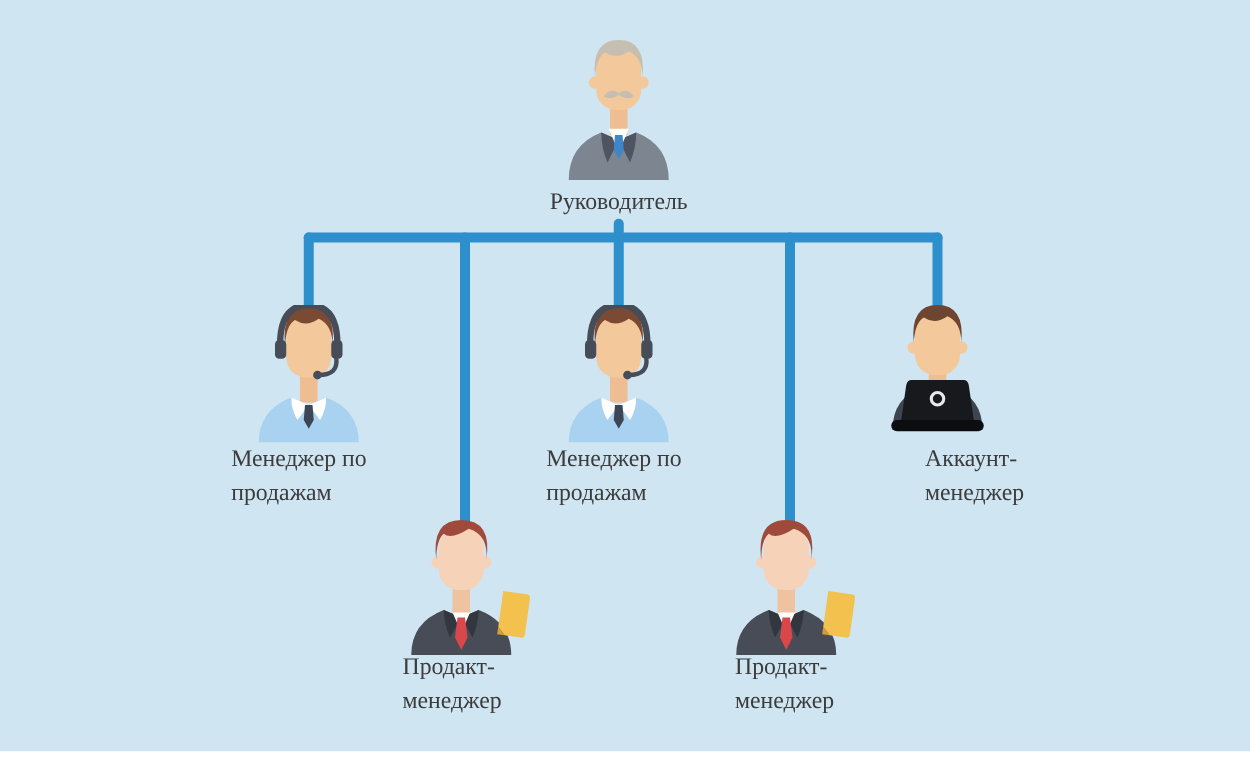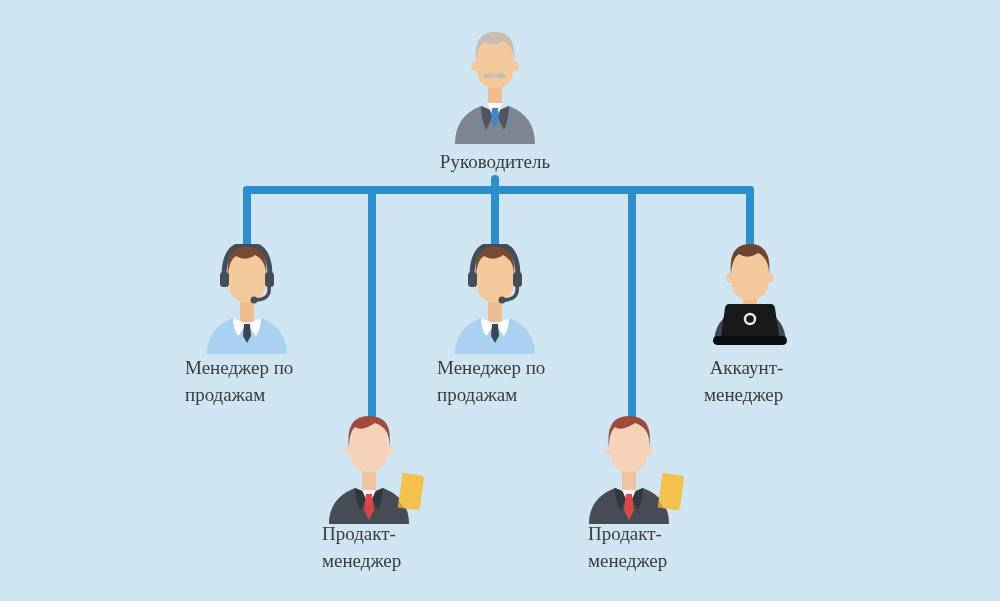--- a/index.html
+++ b/index.html
@@ -116,21 +116,21 @@
       <path d="M16,100 Q16,74 40,66 L52,72 L64,66 Q88,74 88,100 Z" fill="#3f4550"></path>
       <circle cx="33" cy="34" r="5" fill="#f3c99b"></circle>
       <circle cx="71" cy="34" r="5" fill="#f3c99b"></circle>
       <rect x="34" y="6" width="36" height="50" rx="16" fill="#f3c99b"></rect>
       <path d="M33,30 Q30,0 52,0 Q74,0 71,30 Q71,14 60,9 Q50,16 41,10 Q34,14 33,30 Z" fill="#6d4531"></path>
       <path d="M31,60 Q28,60 27,64 L23,92 L81,92 L77,64 Q76,60 73,60 Z" fill="#17191d"></path>
       <circle cx="52" cy="75" r="5" fill="none" stroke="#e8e8e8" stroke-width="2.5"></circle>
       <rect x="15" y="92" width="74" height="9" rx="4.5" fill="#0c0d10"></rect>
     </svg>
   </div>
-  <div class="node-label" style="left:704px;top:354px;text-align:right;">
+  <div class="node-label" style="left:740px;top:354px;">
     <div>Аккаунт-</div>
     <div>менеджер</div>
   </div>
 
   <div class="avatar" style="left:317px;top:414px;width:110px;height:110px;">
     <svg viewBox="0 0 110 110" xmlns="http://www.w3.org/2000/svg">
       <rect x="45" y="48" width="14" height="30" fill="#f0c3a0"></rect>
       <path d="M12,110 Q12,84 38,74 L52,80 L66,74 Q92,84 92,110 Z" fill="#474c57"></path>
       <path d="M38,74 L52,80 L43,96 Q38,84 38,74 Z" fill="#32363e"></path>
       <path d="M66,74 L52,80 L61,96 Q66,84 66,74 Z" fill="#32363e"></path>

